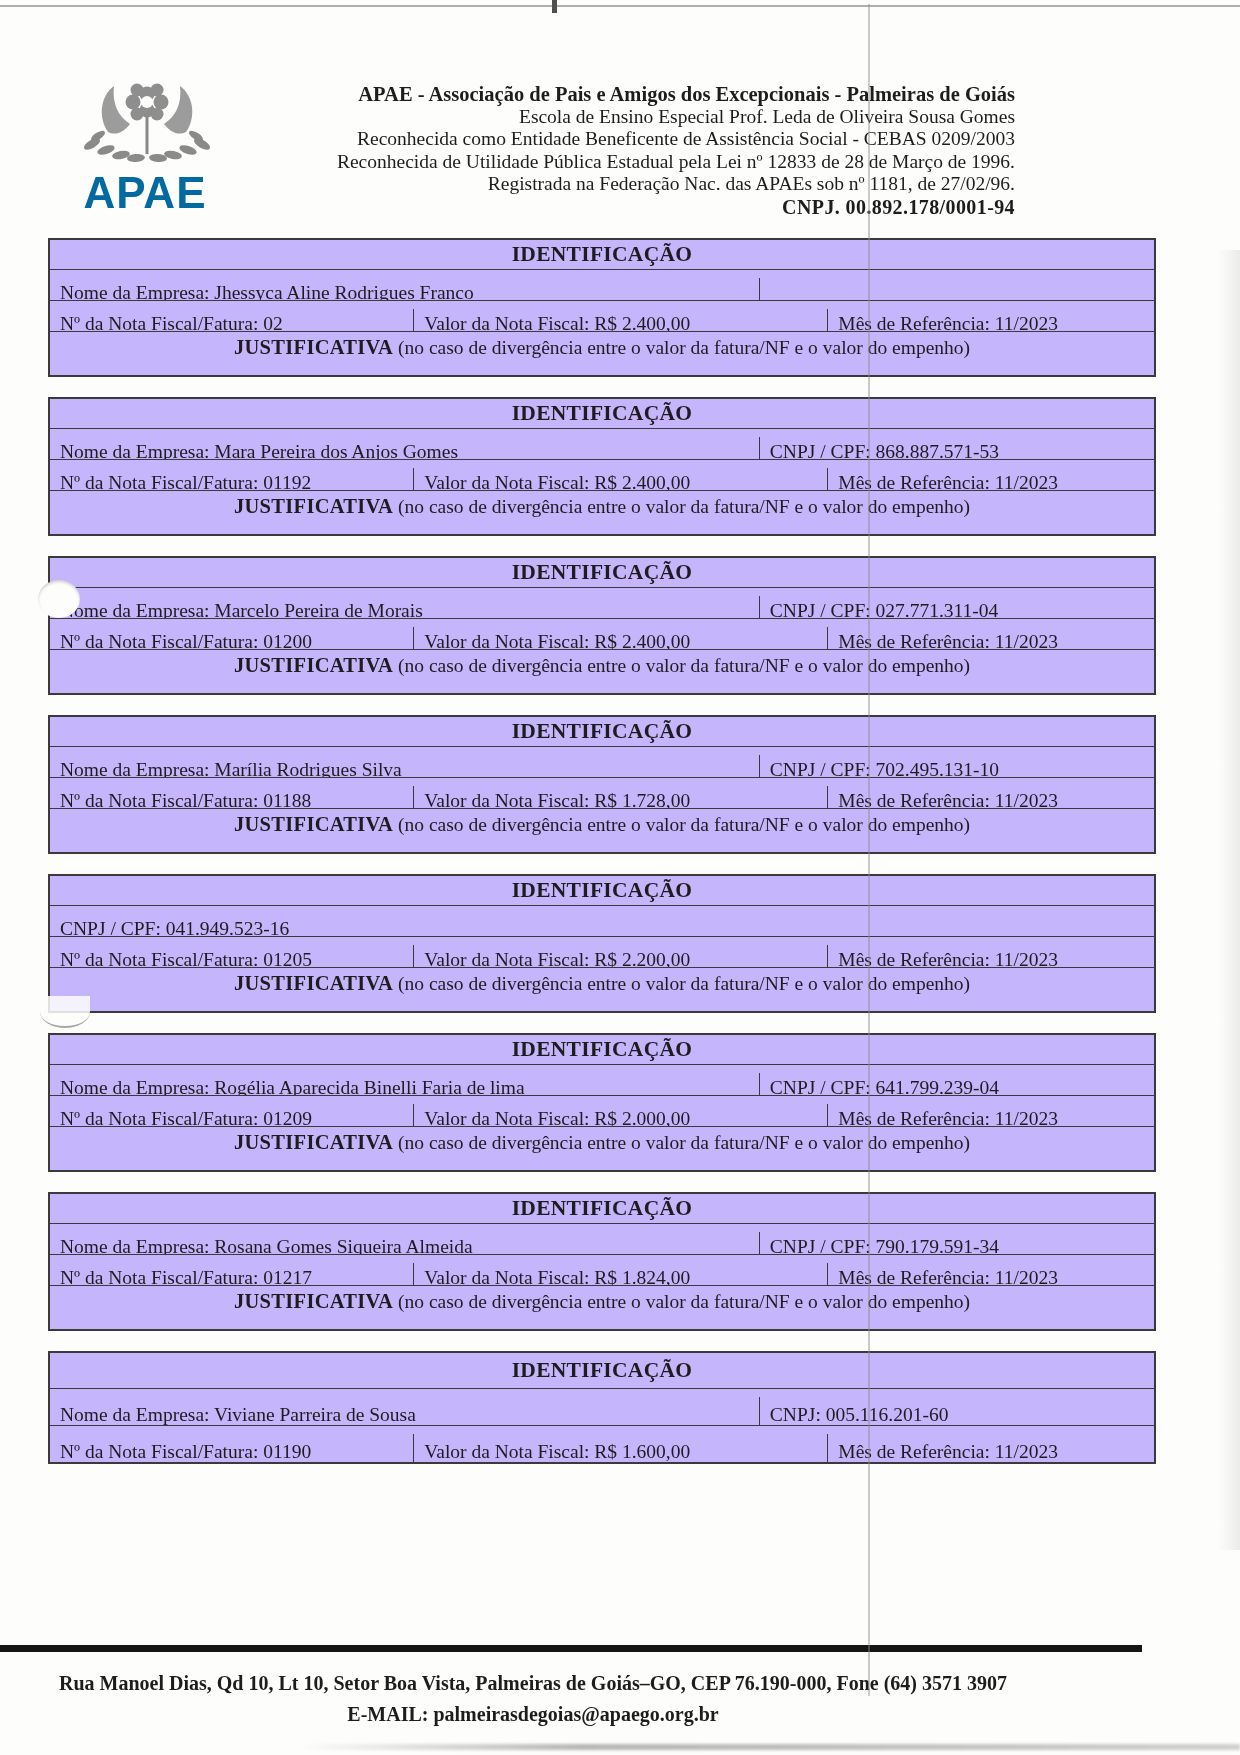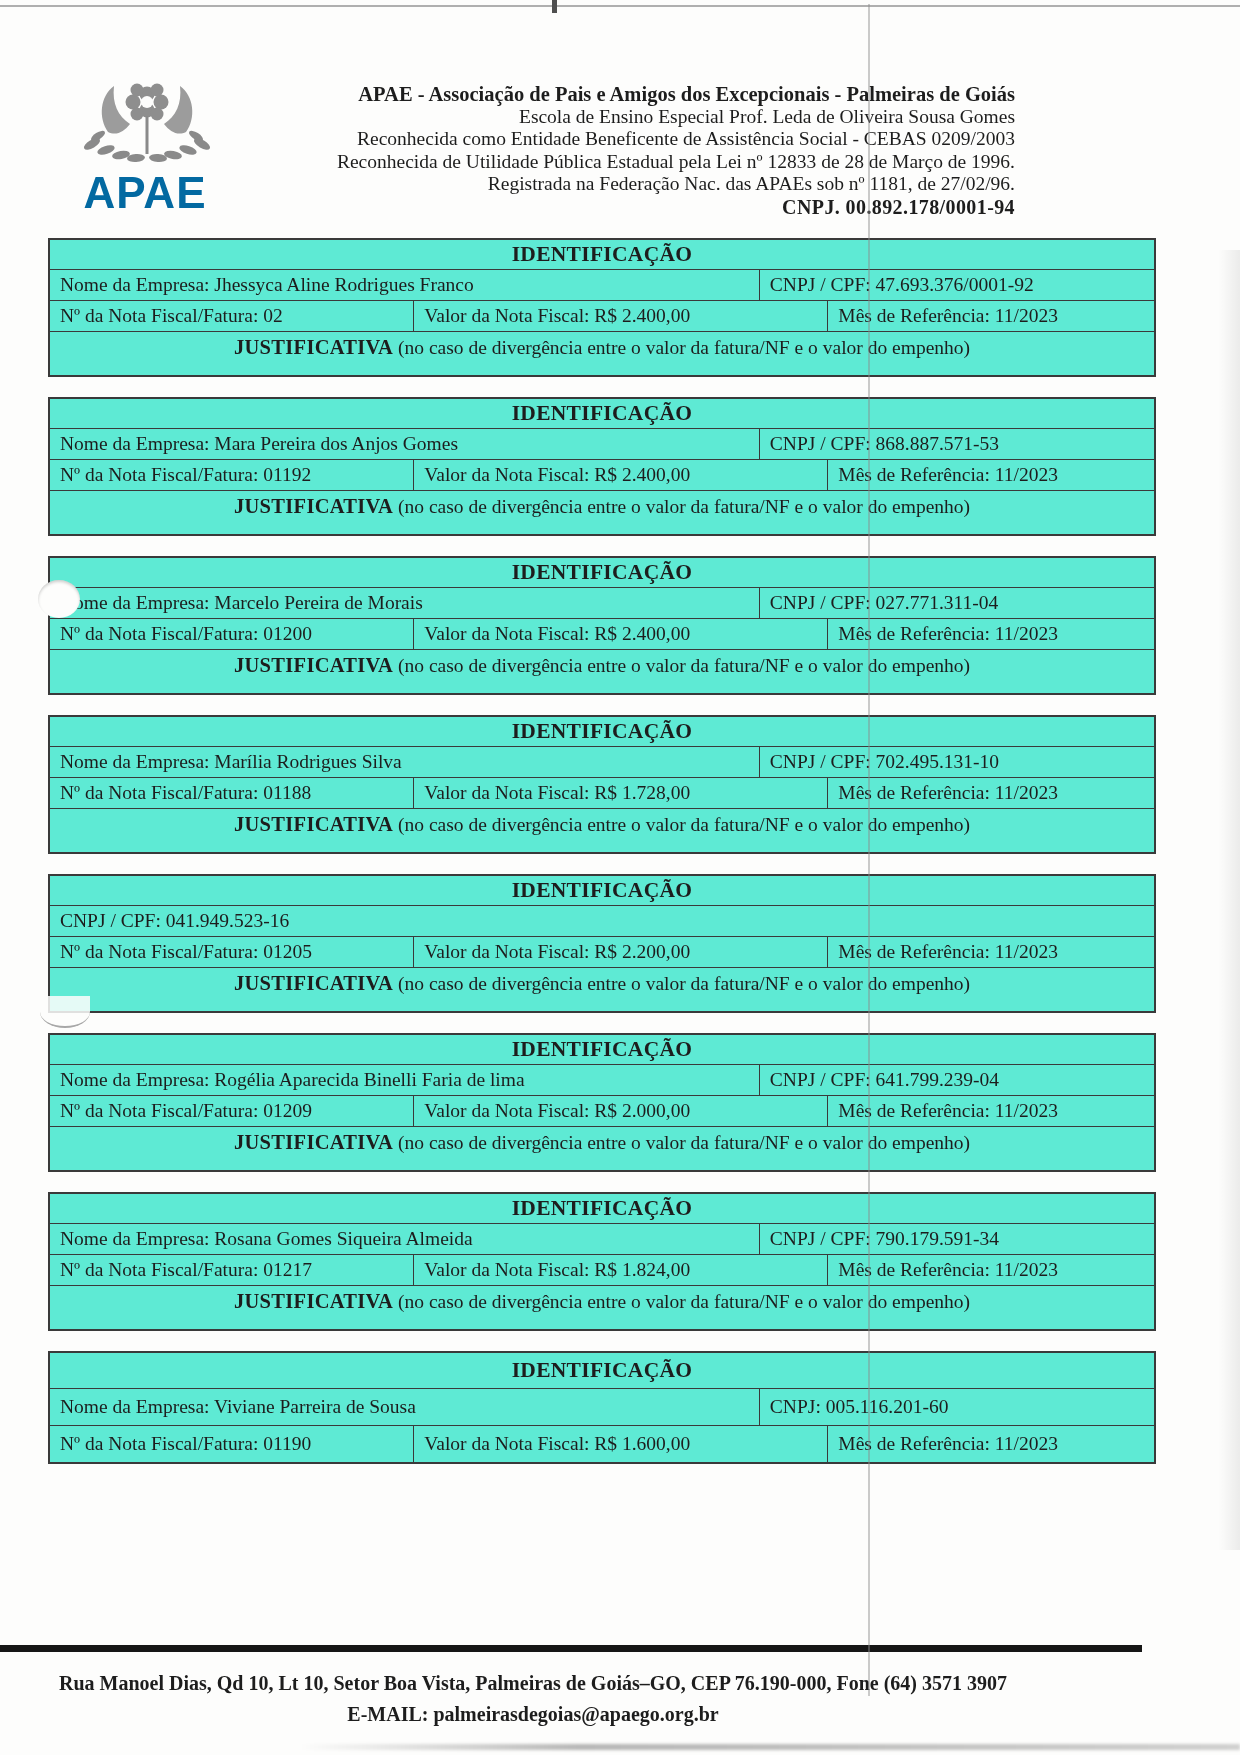--- a/index.html
+++ b/index.html
@@ -26,26 +26,26 @@
   .logo-word{position:absolute;left:70px;top:168px;width:150px;text-align:center;
     font-family:"Liberation Sans","DejaVu Sans",sans-serif;font-weight:bold;font-size:44px;
     letter-spacing:1px;color:#0369a1;z-index:2;}
   .header-text{position:absolute;top:83px;right:225px;text-align:right;line-height:22.6px;white-space:nowrap;}
   .header-text .hline{font-size:19.5px;}
   .header-text .hline.b{font-weight:bold;font-size:20.5px;}
   .header-text .hline.last{font-weight:bold;font-size:20px;letter-spacing:.4px;}
 
   
   .blocks{position:absolute;left:48px;top:238px;width:1108px;}
-  .block{border:2px solid #3a3a3a;background:#5eead4;margin-bottom:20px;box-sizing:border-box;}
+  .block{border:2px solid #3a3a3a;background:#c4b5fd;margin-bottom:20px;box-sizing:border-box;}
   .row{border-top:1.5px solid #3a3a3a;box-sizing:border-box;overflow:hidden;}
   .row:first-child{border-top:none;}
   .row.ident{height:29px;line-height:28px;text-align:center;font-weight:bold;font-size:21.5px;letter-spacing:.3px;}
   .row.two,.row.three{display:flex;height:31px;line-height:30px;font-size:19.5px;}
-  .cell{padding:0 10px;white-space:nowrap;box-sizing:border-box;}
+  .cell{padding:0 10px;white-space:nowrap;box-sizing:border-box;margin-top:8px;}
   .row.two .cell.c-nome{flex:0 0 64.3%;border-right:1.5px solid #3a3a3a;}
   .row.two .cell.c-cnpj{flex:1;}
   .row.three .cell.c-nf{flex:0 0 33%;border-right:1.5px solid #3a3a3a;}
   .row.three .cell.c-valor{flex:0 0 37.5%;border-right:1.5px solid #3a3a3a;}
   .row.three .cell.c-mes{flex:1;}
   .row.justif{height:44px;padding-top:2px;text-align:center;font-size:19.5px;line-height:26px;}
   .row.justif b{font-size:20.5px;letter-spacing:.3px;}
   .block.no-justif .row.ident{height:35px;line-height:34px;}
   .block.no-justif .row.two,.block.no-justif .row.three{height:37px;line-height:36px;}
 
@@ -105,21 +105,20 @@
       <div class="hline">Reconhecida de Utilidade Pública Estadual pela Lei nº 12833 de 28 de Março de 1996.</div>
       <div class="hline">Registrada na Federação Nac. das APAEs sob nº 1181, de 27/02/96.</div>
       <div class="hline last">CNPJ. 00.892.178/0001-94</div>
     </div>
 
   <div class="blocks">
   <div class="block">
     <div class="row ident"><span>IDENTIFICAÇÃO</span></div>
     <div class="row two">
       <div class="cell c-nome"><span>Nome da Empresa:</span> <span>Jhessyca Aline Rodrigues Franco</span></div>
-      <div class="cell c-cnpj"><span>CNPJ / CPF:</span> <span>47.693.376/0001-92</span></div>
     </div>
     <div class="row three">
       <div class="cell c-nf"><span>Nº da Nota Fiscal/Fatura:</span> <span>02</span></div>
       <div class="cell c-valor"><span>Valor da Nota Fiscal:</span> <span>R$ 2.400,00</span></div>
       <div class="cell c-mes"><span>Mês de Referência:</span> <span>11/2023</span></div>
     </div>
     <div class="row justif"><b>JUSTIFICATIVA</b><span> (no caso de divergência entre o valor da fatura/NF e o valor do empenho)</span></div>
   </div>
 
   <div class="block">

